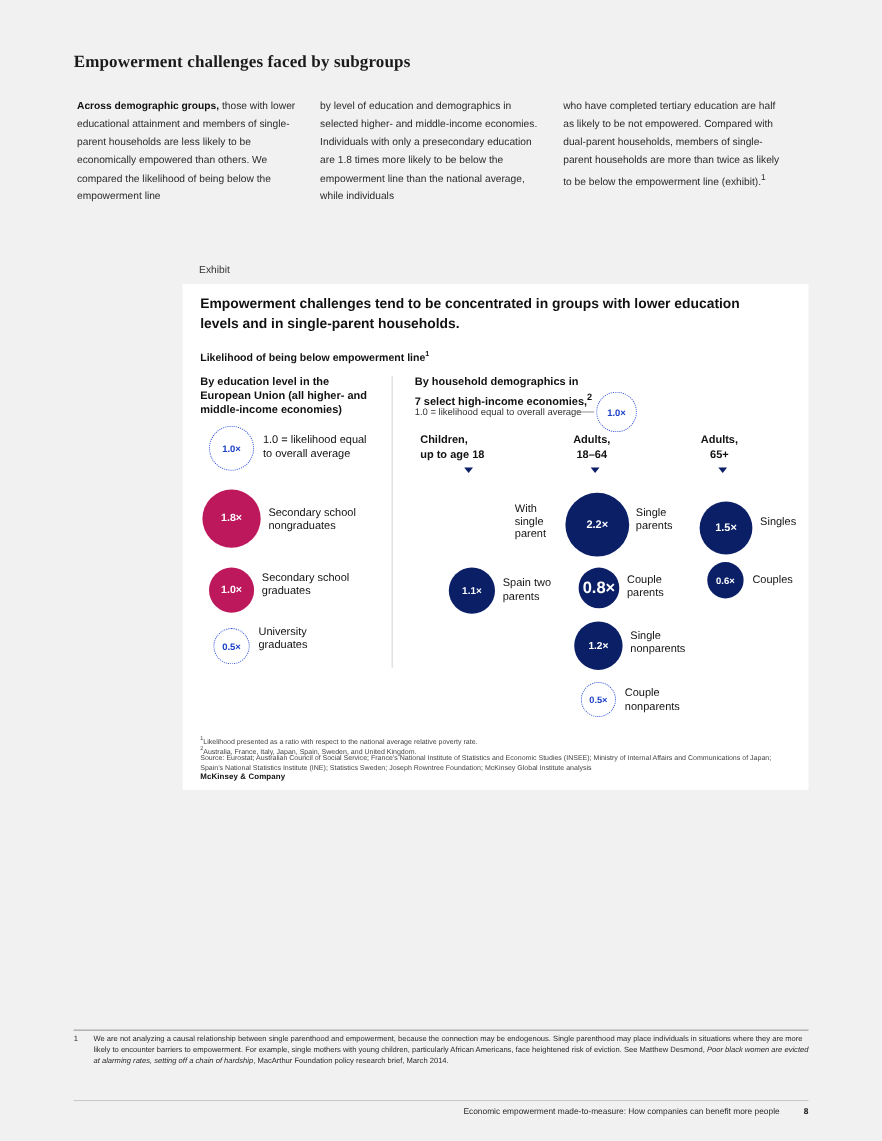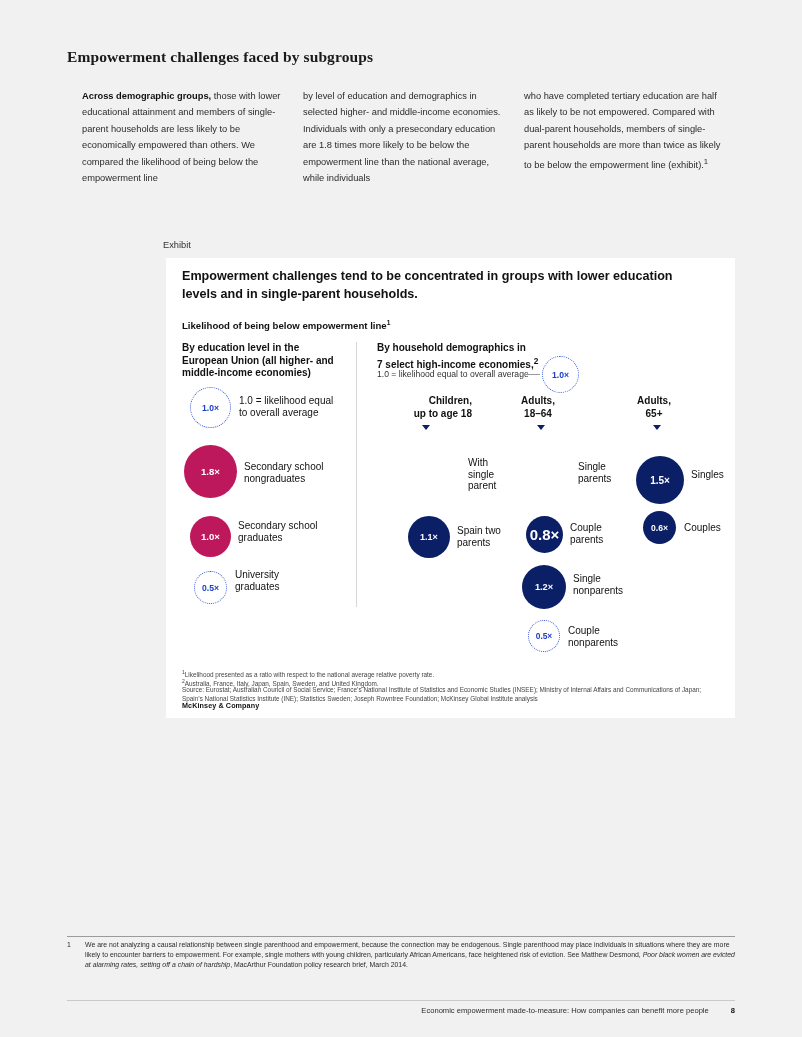--- a/index.html
+++ b/index.html
@@ -17,28 +17,28 @@
     overflow:hidden;
   }
   
   .headline{
     position:absolute;left:67px;top:48px;
     font-family:"Liberation Serif", serif;
     font-weight:700;font-size:15.5px;color:#1a1a1a;
     letter-spacing:.1px;
   }
   .cols{
-    position:absolute;left:82px;top:88px;width:668px;
+    position:absolute;left:70px;top:88px;width:668px;
     display:flex;gap:17px;
   }
   .col{width:204px;font-size:9.3px;line-height:16.4px;color:#2b2b2b;}
   .col b{font-weight:700;color:#111;}
   
   .exhibit-label{
-    position:absolute;left:163px;top:240px;
+    position:absolute;left:181px;top:240px;
     font-size:9.3px;color:#333;
   }
   .card{
     position:absolute;left:166px;top:258px;
     width:569px;height:460px;
     background:#ffffff;
   }
   .card-title{
     position:absolute;left:16px;top:9px;width:520px;
     font-size:12.6px;line-height:18px;font-weight:700;color:#111;
@@ -169,21 +169,21 @@
     <div class="panel-head" style="left:211px;top:84px;width:230px;">
       <div>By household demographics in</div>
       <div>
         <span>7 select high-income economies,</span><sup>2</sup>
       </div>
     </div>
     <div class="note-line" style="left:211px;top:110px;width:240px;">1.0 = likelihood equal to overall average</div>
     <div class="dashline" style="left:357px;top:116px;width:17px;"></div>
     <div class="circ dotted" style="left:376px;top:98px;width:37px;height:37px;font-size:8.6px;">1.0×</div>
 
-    <div class="panel-head" style="left:216px;top:137px;width:90px;text-align:right;">
+    <div class="panel-head" style="left:216px;top:137px;width:90px;text-align:left;">
       <div>Children,</div>
       <div>up to age 18</div>
     </div>
     <div class="caret" style="left:256px;top:167px;"></div>
 
     <div class="panel-head" style="left:337px;top:137px;width:70px;text-align:center;">
       <div>Adults,</div>
       <div>18–64</div>
     </div>
     <div class="caret" style="left:371px;top:167px;"></div>
@@ -199,20 +199,21 @@
       <div>single</div>
       <div>parent</div>
     </div>
 
     <div class="circ navy" style="left:242px;top:258px;width:42px;height:42px;font-size:9px;">1.1×</div>
     <div class="lbl" style="left:291px;top:267px;width:60px;">
       <div>Spain two</div>
       <div>parents</div>
     </div>
 
+    <div class="circ navy" style="left:348px;top:190px;width:58px;height:58px;font-size:10px;">2.2×</div>
     <div class="lbl" style="left:412px;top:203px;width:60px;">
       <div>Single</div>
       <div>parents</div>
     </div>
 
     <div class="circ navy" style="left:360px;top:258px;width:37px;height:37px;font-size:15px;">0.8×</div>
     <div class="lbl" style="left:404px;top:264px;width:60px;">
       <div>Couple</div>
       <div>parents</div>
     </div>

